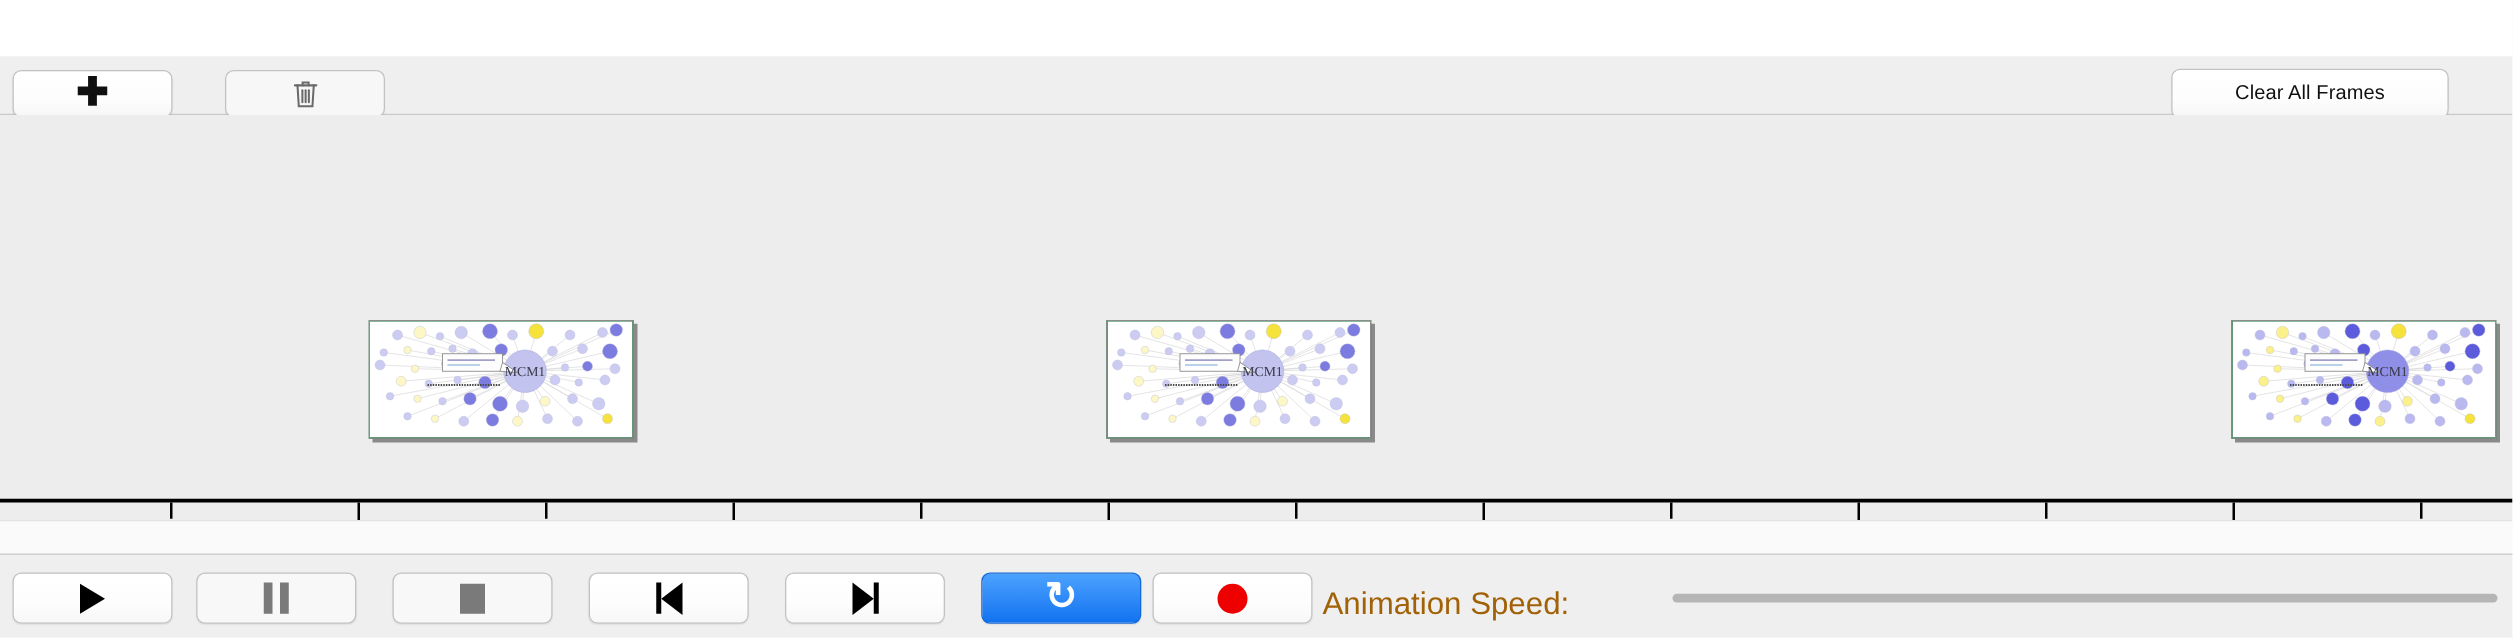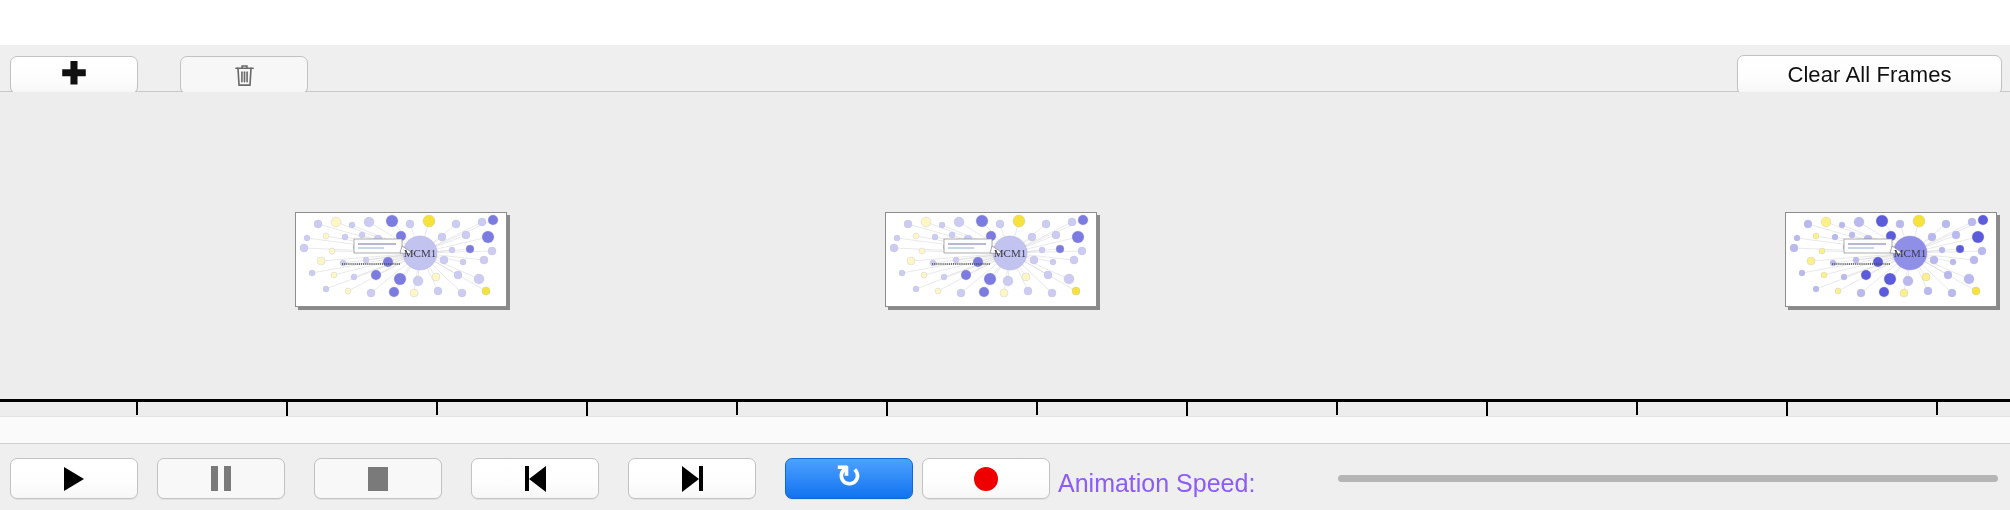--- a/index.html
+++ b/index.html
@@ -47,37 +47,38 @@
     position:absolute; box-sizing:border-box;
     border:1px solid #c2c2c2; border-radius:7px;
     background: linear-gradient(to bottom,#ffffff 0%, #fdfdfd 60%, #f6f6f6 100%);
     box-shadow: 0 1px 1px rgba(0,0,0,0.06);
     display:flex; align-items:center; justify-content:center;
     font-size:20px; color:#101010; cursor:default; user-select:none;
   }
   .btn.flat { background:#f7f7f7; }
   #add-frame-button   { left:10px;  top:56px; width:128px; height:38px; }
   #delete-frame-button{ left:180px; top:56px; width:128px; height:38px; }
-  #clear-frames-button{ left:1737px;top:55px; width:265px; height:40px;
-                        font-size:22px; letter-spacing:.1px; }
+  #clear-frames-button{ left:1737px;top:55px; width:222px; height:40px;
+                        font-size:16px; letter-spacing:.1px; }
 
   .plus-icon { font-size:31px; font-weight:700; line-height:1; margin-top:-3px; }
   .trash-svg { width:23px; height:26px; display:block; }
 
   
   .timeline {
     position:absolute; left:0; top:92px; width:2010px; height:324px;
     background:#ededed;
   }
   .thumb {
     position:absolute;
     background:#15803d;
     border:1px solid #8d8d8d;
     box-shadow: 3px 3px 0 rgba(120,120,120,0.85);
     overflow:hidden;
+    margin-top:44px;
   }
   .thumb svg { display:block; width:100%; height:100%; }
 
   
   .axis-line {
     position:absolute; left:0; top:307px; width:2010px; height:3px;
     background:#000;
   }
   .tick { position:absolute; width:2px; background:#000; }
   .tick.major { top:310px; height:24px; }
@@ -122,21 +123,21 @@
   .glyph-skip { display:flex; align-items:center; }
   .glyph-skip .bar { width:4px; height:25px; background:#000; }
   .glyph-skip .tri-l { width:0;height:0;border-right:17px solid #000;
                 border-top:13px solid transparent;border-bottom:13px solid transparent; }
   .glyph-skip .tri-r { width:0;height:0;border-left:17px solid #000;
                 border-top:13px solid transparent;border-bottom:13px solid transparent; }
   .glyph-loop { font-size:31px; color:#fff; line-height:1; margin-top:-4px; font-weight:600;}
   .glyph-record { width:24px; height:24px; border-radius:50%; background:#ee0000; }
 
   .speed-label {
-    position:absolute; left:1058px; top:469px; font-size:25px; color:#8b5cf6;
+    position:absolute; left:1058px; top:469px; font-size:25px; color:#a16207;
     white-space:nowrap;
   }
   .slider-track {
     position:absolute; left:1338px; top:475px; width:660px; height:7px;
     border-radius:4px; background:#b5b5b5;
   }
 </style>
 </head>
 <body>
 

